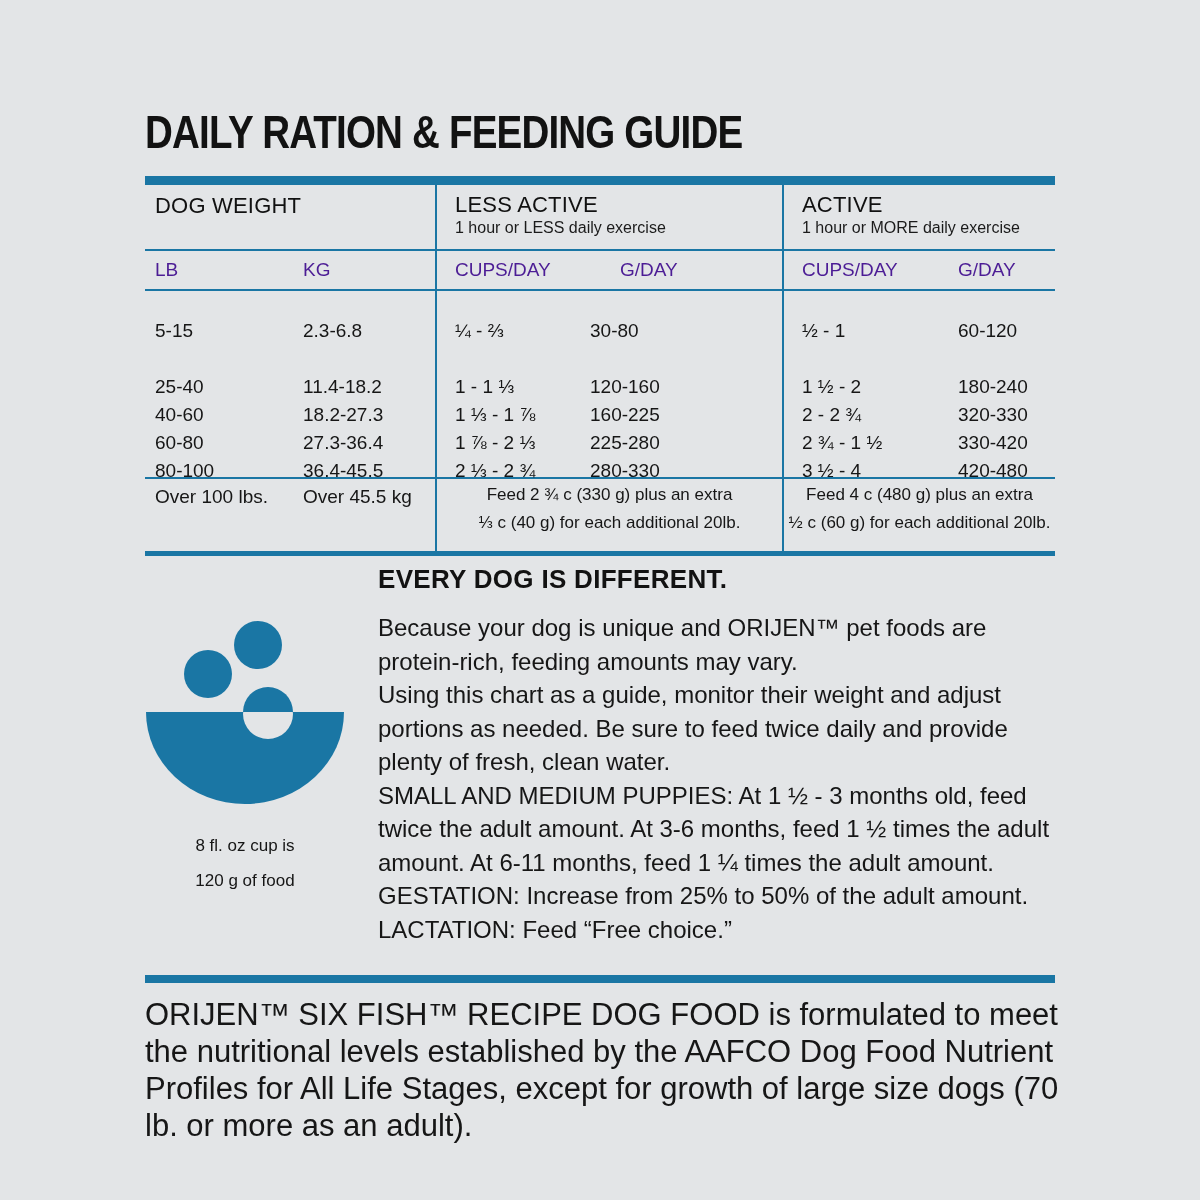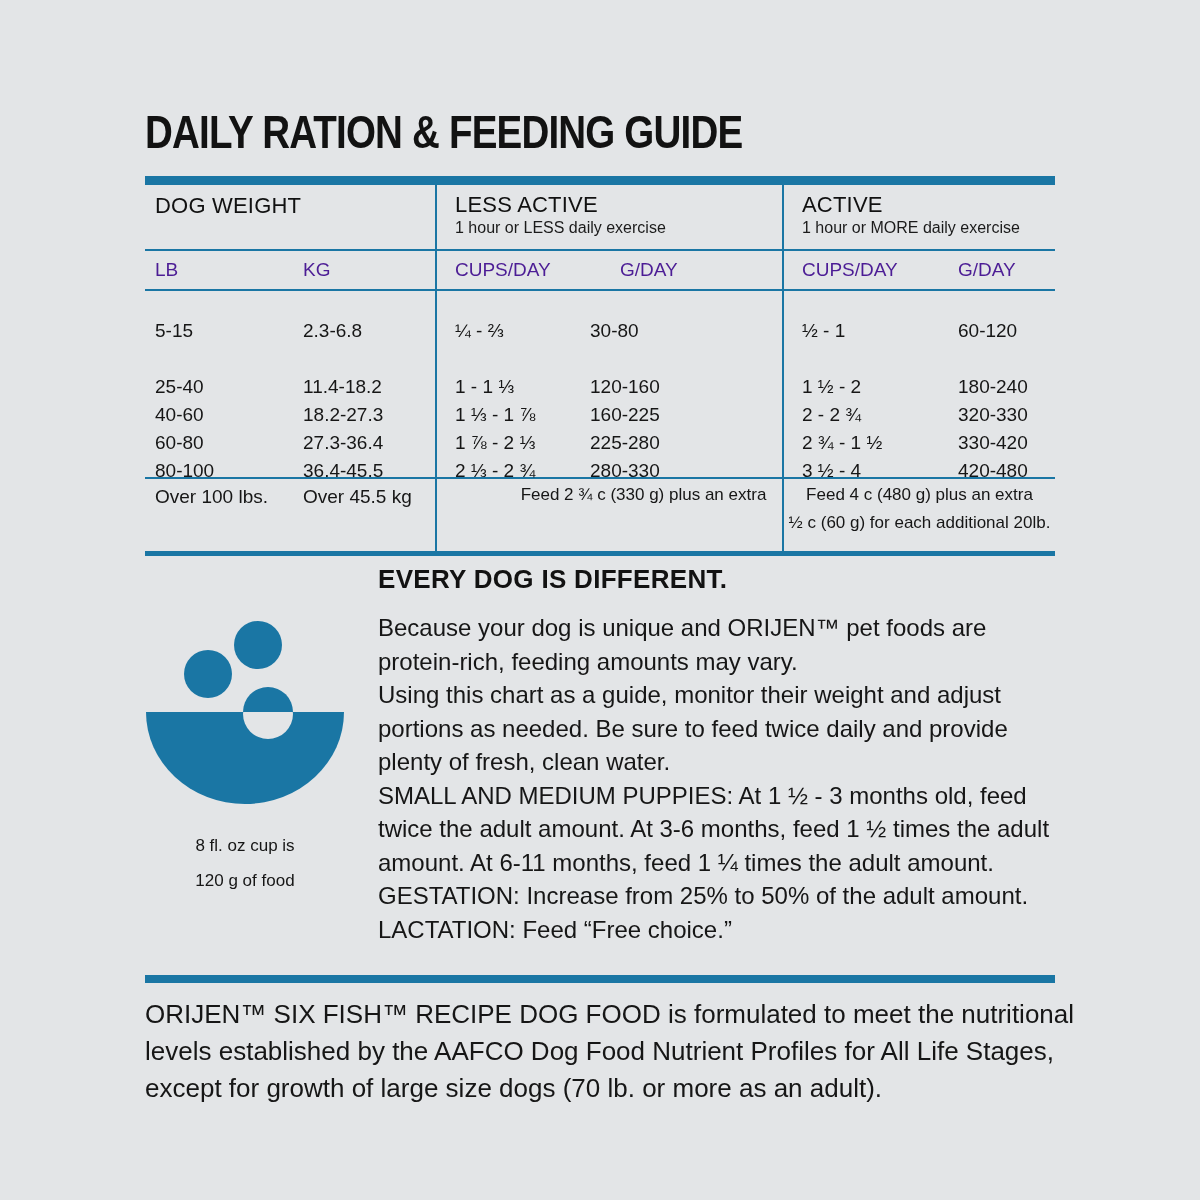--- a/index.html
+++ b/index.html
@@ -59,21 +59,21 @@
   .cup-note {
     left:145px; top:828px; width:200px;
     font-size:17px; line-height:35px; text-align:center; color:#161616;
   }
   .bowl-wrap { left:145px; top:612px; width:200px; height:205px; }
 
   
   .foot-bar { left:145px; top:975px; width:910px; height:8px; }
   .foot-text {
     left:145px; top:996px; width:940px;
-    font-size:26px; line-height:37px; color:#161616;
+    font-size:31px; line-height:37px; color:#161616;
   }
 </style>
 </head>
 <body>
 
 <div class="canvas">
 
   <div class="abs title">DAILY RATION &amp; FEEDING GUIDE</div>
 
   <div class="abs ftable">
@@ -135,21 +135,22 @@
       <span class="cell c-lb">80-100</span>
       <span class="cell c-kg">36.4-45.5</span>
       <span class="cell c-lacup">2 ⅓ - 2 ¾</span>
       <span class="cell c-lag">280-330</span>
       <span class="cell c-acup">3 ½ - 4</span>
       <span class="cell c-ag">420-480</span>
     </div>
 
     <div class="abs cell c-lb" style="top:310px;">Over 100 lbs.</div>
     <div class="abs cell c-kg" style="top:310px;">Over 45.5 kg</div>
-    <div class="abs note" style="left:292px; top:309px; width:345px;padding-left:34px;">Feed 2 ¾ c (330 g) plus an extra</div>
+    <div class="abs note" style="left:292px; top:309px; width:345px;">Feed 2 ¾ c (330 g) plus an extra</div>
+    <div class="abs note" style="left:292px; top:337px; width:345px;">⅓ c (40 g) for each additional 20lb.</div>
     <div class="abs note" style="left:639px; top:309px; width:271px;">Feed 4 c (480 g) plus an extra</div>
     <div class="abs note" style="left:639px; top:337px; width:271px;">½ c (60 g) for each additional 20lb.</div>
   </div>
 
   <div class="abs info-head">EVERY DOG IS DIFFERENT.</div>
 
   <div class="abs info-par">
     <div>Because your dog is unique and ORIJEN™ pet foods are protein-rich, feeding amounts may vary.</div>
     <div>Using this chart as a guide, monitor their weight and adjust portions as needed. Be sure to feed twice daily and provide plenty of fresh, clean water.</div>
     <div>SMALL AND MEDIUM PUPPIES: At 1 ½ - 3 months old, feed twice the adult amount. At 3-6 months, feed 1 ½ times the adult amount. At 6-11 months, feed 1 ¼  times the adult amount. GESTATION: Increase from 25% to 50% of the adult amount. LACTATION: Feed “Free choice.”</div>

